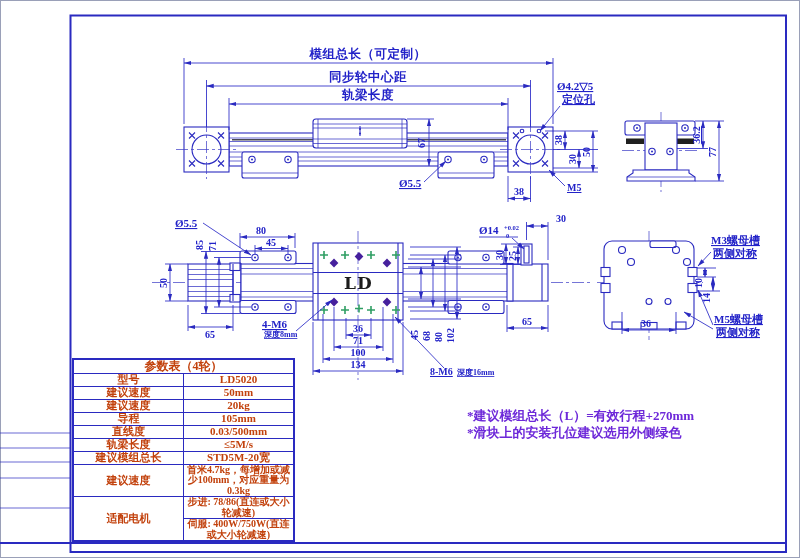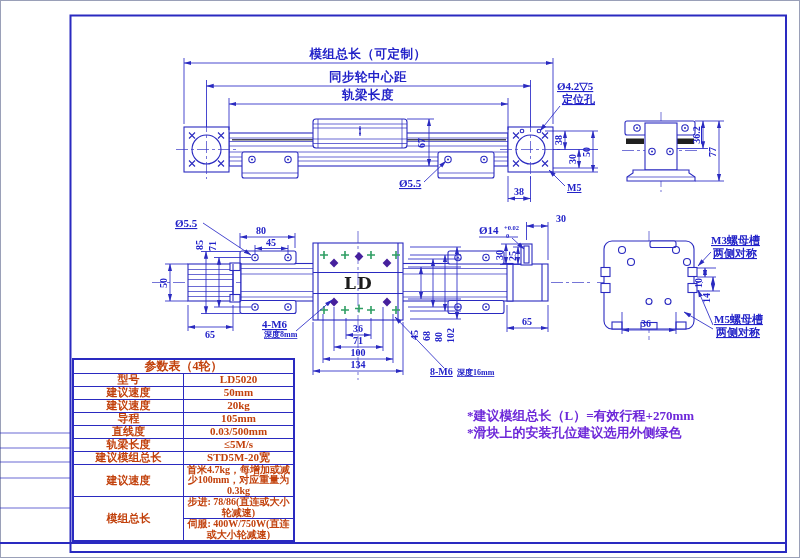--- a/index.html
+++ b/index.html
@@ -367,21 +367,21 @@
   </tr>
   <tr class="h15">
     <td class="c1">建议模组总长</td>
     <td>STD5M-20宽</td>
   </tr>
   <tr class="h30">
     <td class="c1">建议速度</td>
     <td class="sm">首米4.7kg，每增加或减少100mm，对应重量为0.3kg</td>
   </tr>
   <tr class="h15">
-    <td class="c1" rowspan="2">模组总长</td>
+    <td class="c1" rowspan="2">适配电机</td>
     <td class="sm">步进: 78/86(直连或大小轮减速)</td>
   </tr>
   <tr class="h17">
     <td class="sm">伺服: 400W/750W(直连或大小轮减速)</td>
   </tr>
 </tbody>
     </table>
 
 <div class="notes">
   <div>*建议模组总长（L）=有效行程+270mm</div>

